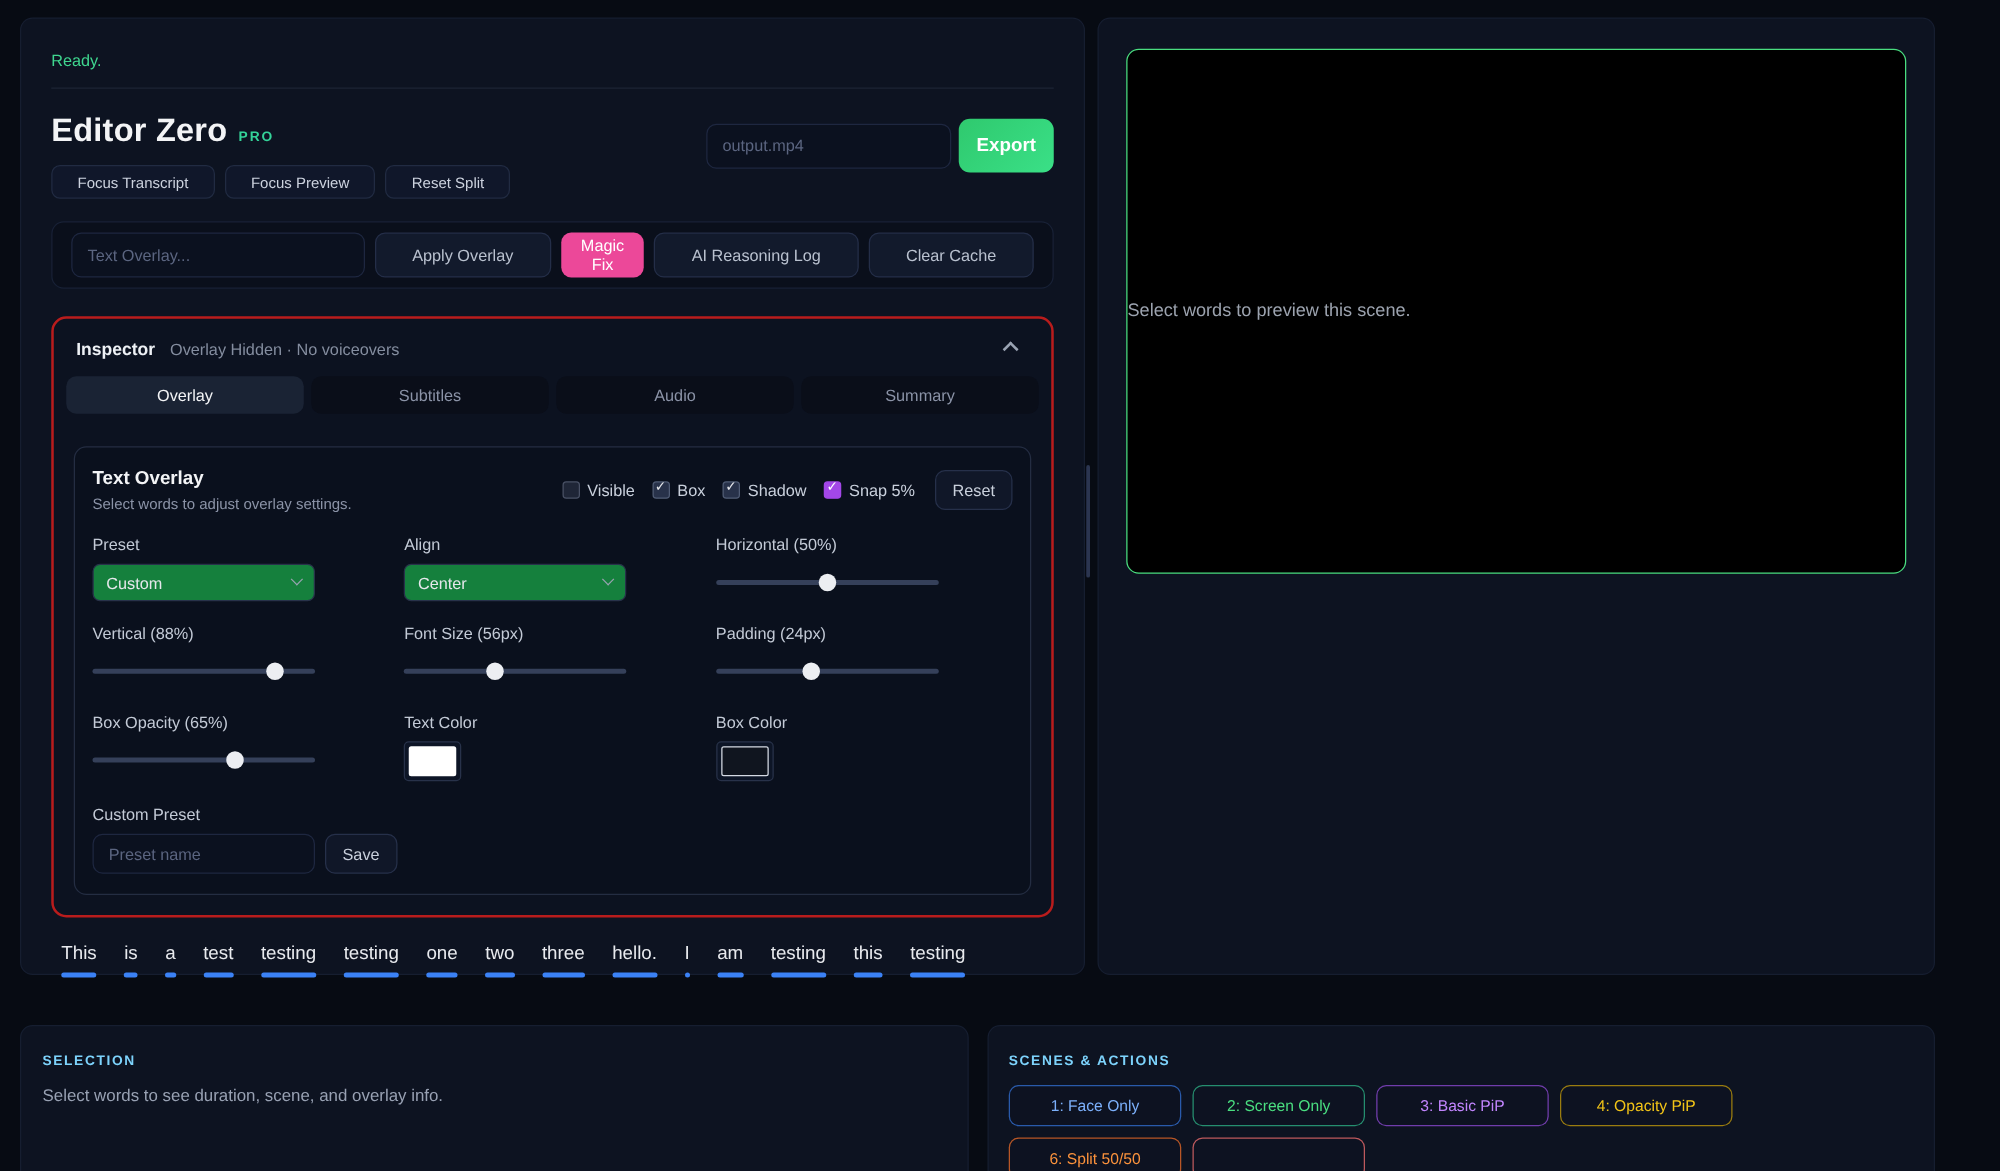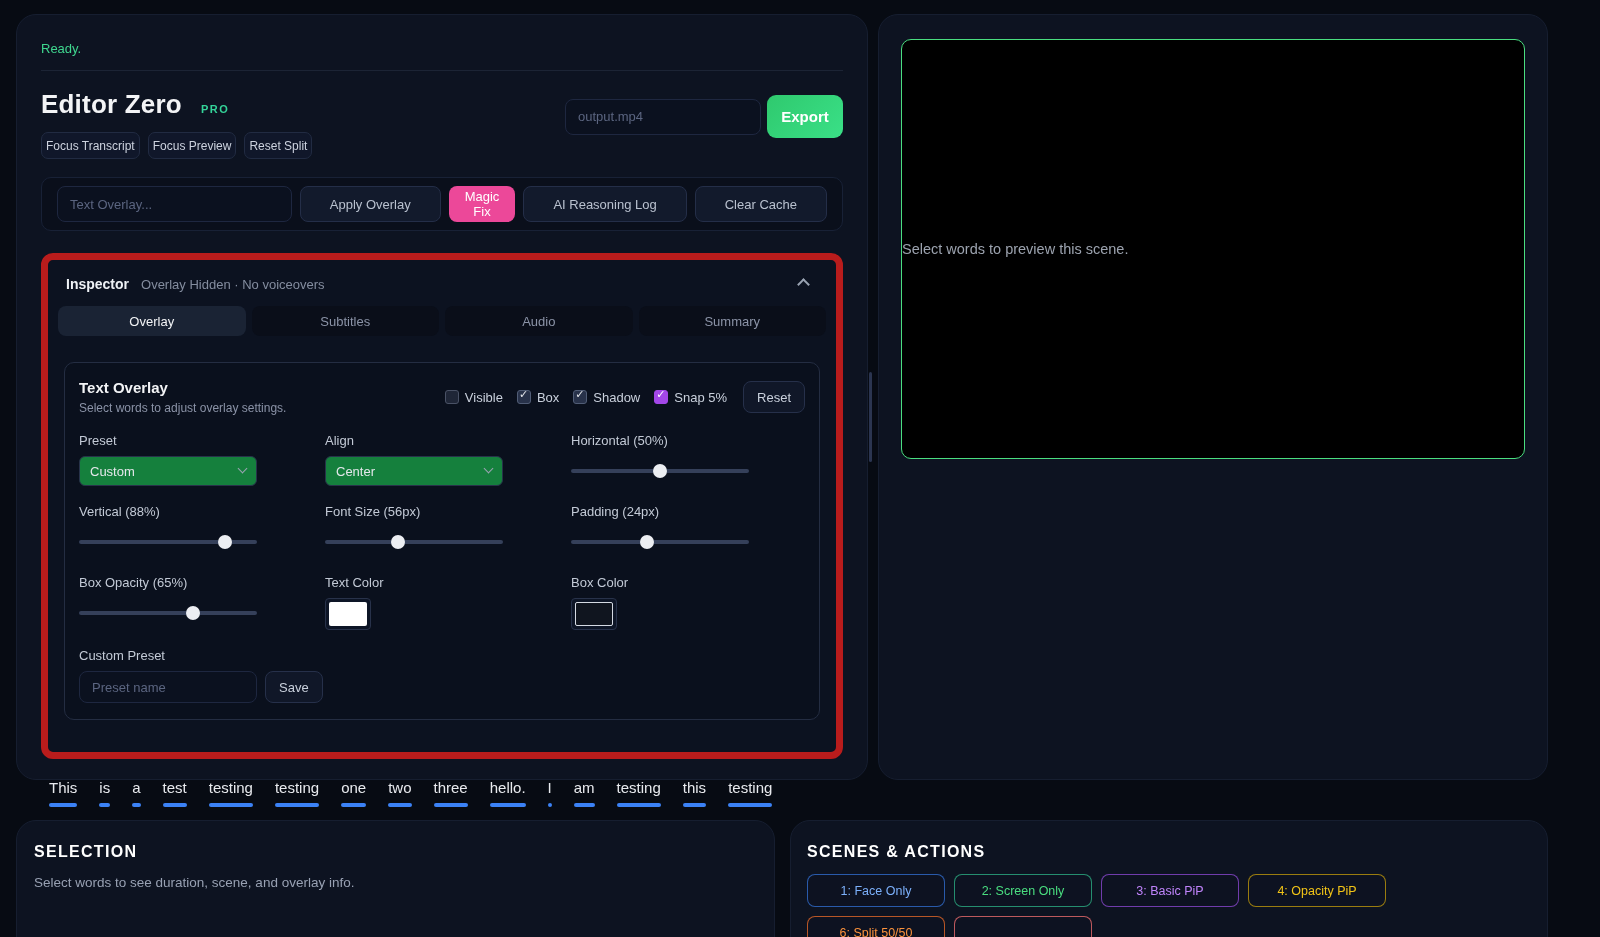--- a/index.html
+++ b/index.html
@@ -1,52 +1,52 @@
 <!DOCTYPE html>
 <html><head>
 <meta charset="utf-8">
 <style>
   * { margin:0; padding:0; box-sizing:border-box; }
   html,body { background:#070b13; }
   body { font-family:"Liberation Sans", sans-serif; color:#e5e7eb; }
   .page { position:relative; width:1600px; height:937px; background:#070b13; overflow:hidden; }
 
-  .card { position:absolute; background:#0d1321; border:1px solid #161e30; border-radius:20px; }
+  .card { position:absolute; background:#0d1321; border:1px solid #161e30; border-radius:10px; }
 
   
   .editor-card { left:16px; top:14px; width:852px; height:766px; padding:26px 24px; }
   .status-text { color:#3fd68f; font-size:13px; }
   .divider { height:1px; background:#1c2435; margin:14px 0 18px; border:none; }
 
   .header-row { display:flex; justify-content:space-between; align-items:flex-start; margin-bottom:18px; }
-  .title-line { display:flex; align-items:baseline; gap:19px; }
+  .title-line { display:flex; align-items:baseline; gap:9px; }
   .page-title { font-size:26px; font-weight:700; color:#f3f4f6; letter-spacing:.2px; }
   .pro-badge { font-size:11px; font-weight:700; color:#34d399; letter-spacing:1.5px; }
   .header-buttons { display:flex; gap:8px; margin-top:12px; }
-  .ghost-btn { height:27px; padding:0 4px; font-size:12px; color:#ccd2de; background:#10172a;
+  .ghost-btn { height:27px; padding:0 20px; font-size:12px; color:#ccd2de; background:#10172a;
                border:1px solid #212b42; border-radius:7px; font-family:inherit; cursor:pointer; }
   .header-right { display:flex; align-items:center; gap:6px; margin-top:6px; }
   .text-input { background:#0b111f; border:1px solid #1e2740; border-radius:8px; color:#e5e7eb;
                 font-size:13px; padding:0 12px; font-family:inherit; }
   .text-input::placeholder { color:#5b6580; }
   .filename-input { width:196px; height:36px; }
   .export-btn { width:76px; height:43px; border:none; border-radius:9px; font-family:inherit;
                 background:linear-gradient(135deg,#2fc96e,#3ae087); color:#ffffff; font-size:15px;
                 font-weight:700; cursor:pointer; }
 
   .toolbar { display:flex; align-items:center; gap:8px; background:#0a0f1b; border:1px solid #182136;
              border-radius:10px; padding:8px 15px; margin-bottom:22px; }
   .overlay-input { width:364px; height:36px; }
   .tool-btn { height:36px; padding:0 29px; font-size:13px; color:#b9c1cf; background:#121a2c;
               border:1px solid #242e48; border-radius:8px; font-family:inherit; cursor:pointer; white-space:nowrap; }
   .magic-btn { height:36px; padding:0 16px; font-size:13px; color:#ffffff; background:#ec4899;
                border:none; border-radius:8px; font-family:inherit; cursor:pointer; }
 
   
-  .inspector { background:#0c1220; border:7px solid #b91c1c; border-radius:12px; padding:12px 10px 32px; }
+  .inspector { background:#0c1220; border:2px solid #b91c1c; border-radius:12px; padding:12px 10px 16px; }
   .inspector-header { display:flex; align-items:center; gap:12px; padding:4px 8px 0; margin-bottom:14px; }
   .inspector-title { font-size:14px; font-weight:700; color:#eef1f5; }
   .inspector-sub { font-size:13px; color:#848d9f; }
   .chev-up { margin-left:auto; width:9px; height:9px; border-left:2px solid #9aa3b2; border-top:2px solid #9aa3b2;
              transform:rotate(45deg); margin-right:10px; cursor:pointer; }
   .tabs { display:flex; gap:6px; margin-bottom:26px; }
   .tab { flex:1; height:30px; border:none; border-radius:8px; background:#0a0e19; color:#8b93a7;
          font-size:13px; font-family:inherit; cursor:pointer; }
   .tab.active { background:#1a2334; color:#f3f4f6; }
 
@@ -103,21 +103,21 @@
   .preview-card { left:878px; top:14px; width:670px; height:766px; padding:24px 22px; }
   .preview-box { width:100%; height:420px; background:#000000; border:1px solid #4ade80; border-radius:10px;
                  display:flex; align-items:center; justify-content:flex-start; }
   .preview-msg { font-size:14.5px; color:#9ca3af; }
 
   .split-handle { position:absolute; left:869px; top:372px; width:3px; height:90px; background:#2b3550;
                   border-radius:2px; cursor:col-resize; }
 
   
   .selection-card { left:16px; top:820px; width:759px; height:180px; padding:22px 17px; }
-  .panel-title { font-size:16px; font-weight:600; letter-spacing:1.3px; color:#ffffff; }
+  .panel-title { font-size:11px; font-weight:600; letter-spacing:1.3px; color:#7dd3fc; }
   .panel-sub { font-size:13.5px; color:#98a1b3; margin-top:14px; }
 
   .scenes-card { left:790px; top:820px; width:758px; height:180px; padding:22px 16px; }
   .scene-buttons { display:flex; flex-wrap:wrap; gap:9px 9px; margin-top:13px; }
   .scene-btn { width:138px; height:33px; border-radius:8px; background:rgba(13,19,33,.6);
                border:1px solid; font-size:12.5px; font-family:inherit; cursor:pointer; }
   .scene-blue   { color:#7cb0fb; border-color:rgba(59,130,246,.65); }
   .scene-green  { color:#4ade80; border-color:rgba(52,211,153,.65); }
   .scene-purple { color:#c084fc; border-color:rgba(168,85,247,.65); }
   .scene-yellow { color:#f2c417; border-color:rgba(202,160,10,.75); }

